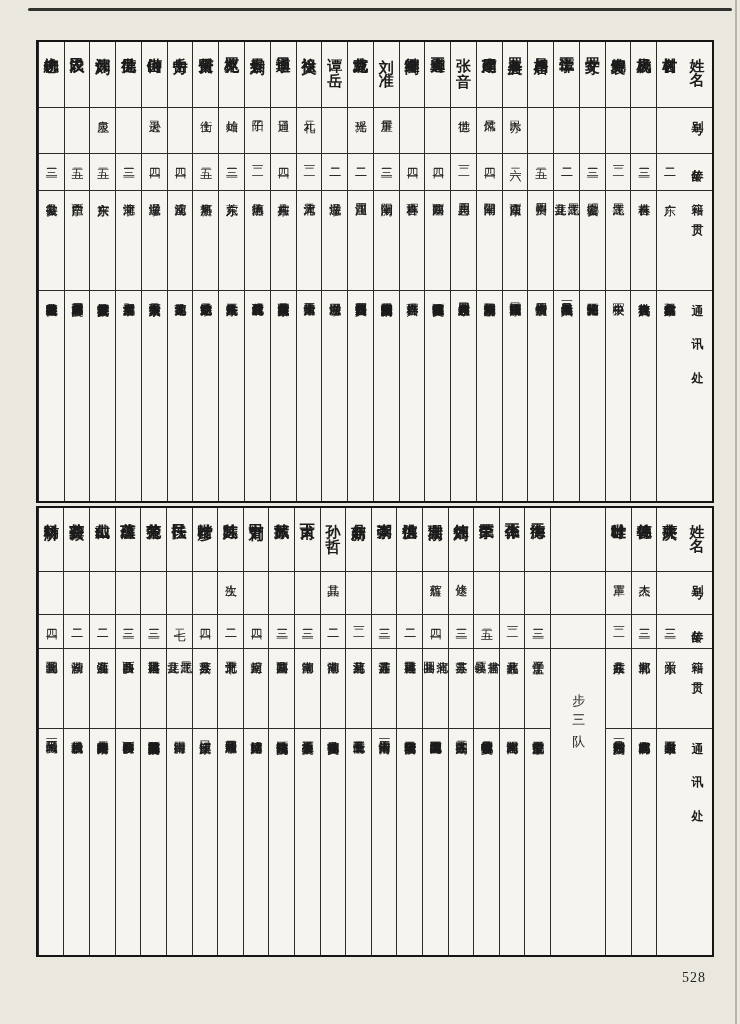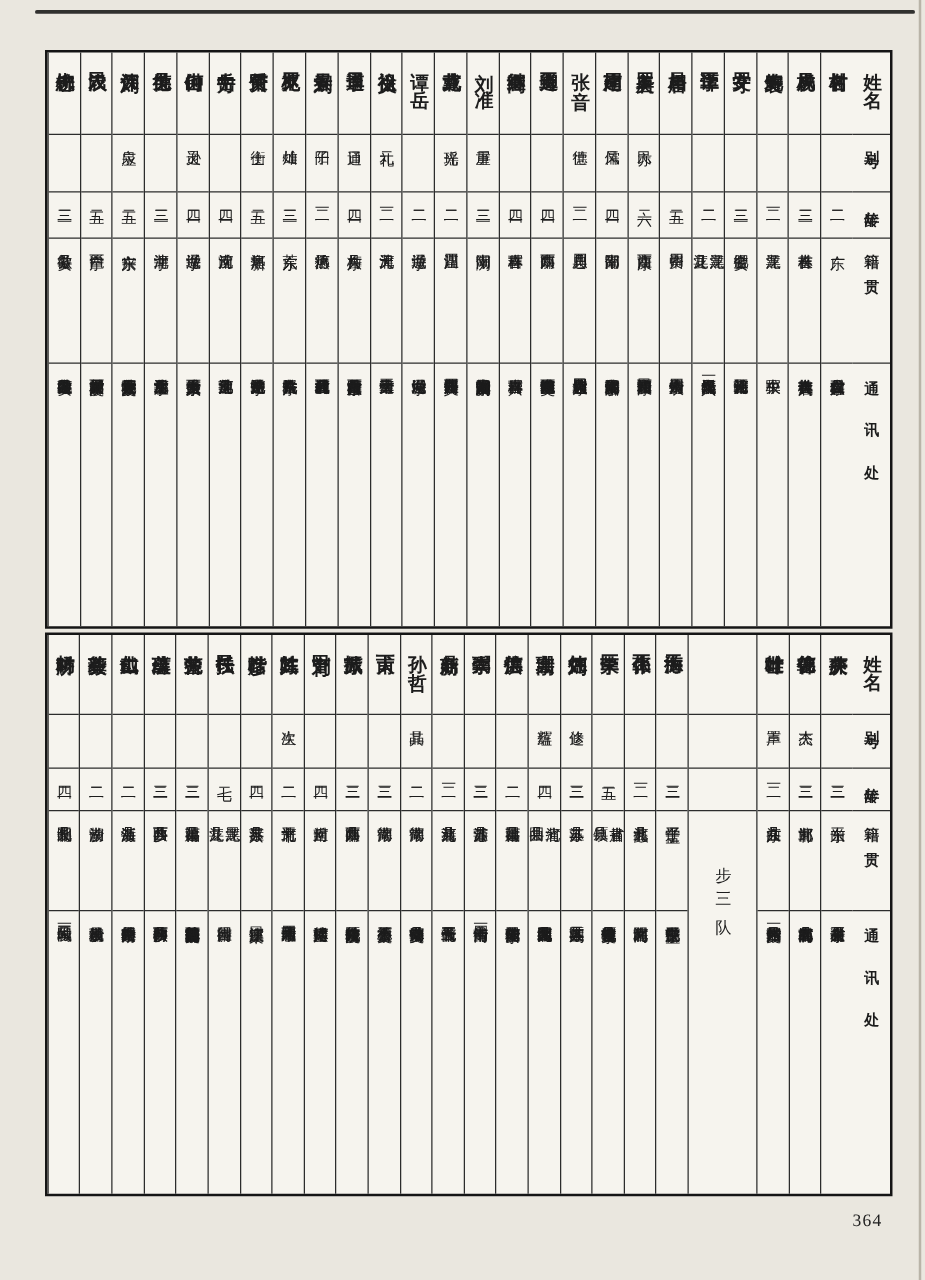--- a/index.html
+++ b/index.html
@@ -962,14 +962,14 @@
           </div>
           <div class="cell c-native">
             <span>湖北长阳县</span>
           </div>
           <div class="cell c-addr">
             <span>长阳城内一三三号</span>
           </div>
         </div>
       </div>
     </div>
-  <div class="page-number">364</div>
+  <div class="page-number">528</div>
 </div>
 
 </body></html>

